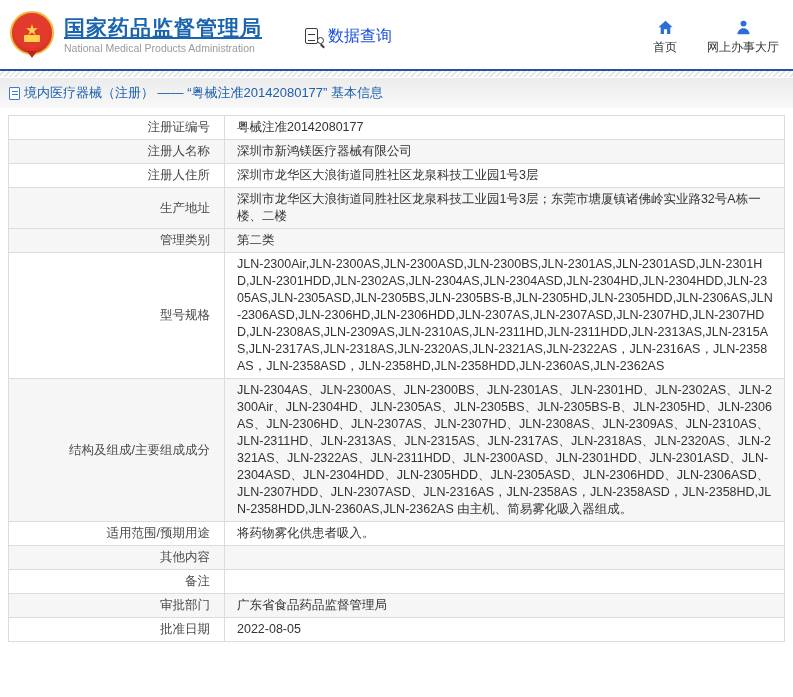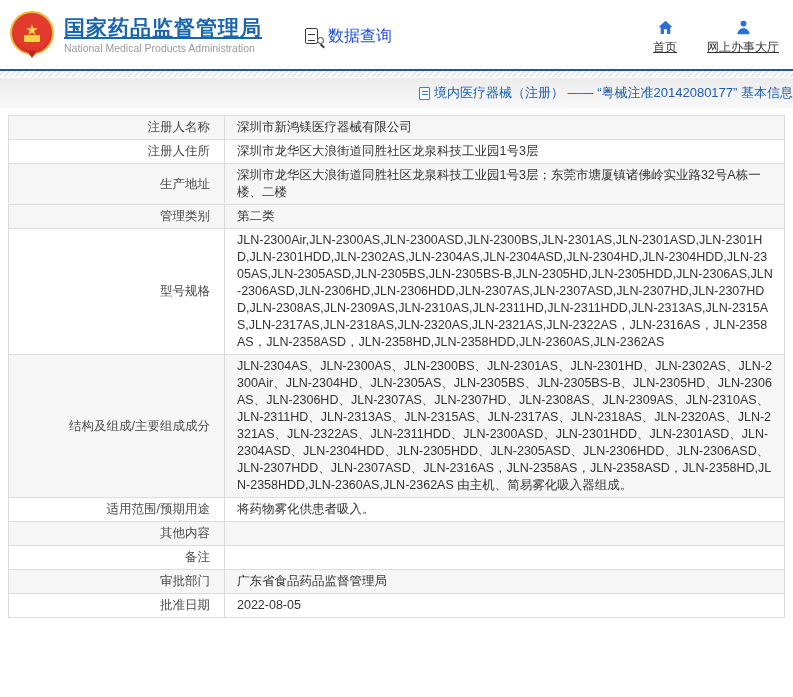--- a/index.html
+++ b/index.html
@@ -21,27 +21,27 @@
   .brand-en { font-size:10.5px; color:#9a9a9a; margin-top:2px; }
   .module { display:flex; align-items:center; margin-left:42px; margin-top:4px; }
   .docsearch-icon { position:relative; width:20px; height:20px; margin-right:4px; flex:0 0 auto; }
   .ds-paper { position:absolute; left:1px; top:1px; width:13px; height:16px; border:1.6px solid #3a3a3a; border-radius:2px;
       background:repeating-linear-gradient(#fff 0 2.6px, #3a3a3a 2.6px 4.2px, #fff 4.2px 6px) content-box; padding:2px; }
   .ds-lens { position:absolute; right:0; bottom:3px; width:7px; height:7px; border:1.6px solid #3a3a3a; border-radius:50%; background:#fff; }
   .ds-handle { position:absolute; right:-1px; bottom:0; width:5px; height:1.8px; background:#3a3a3a; transform:rotate(45deg); }
   .module-label { font-size:16px; color:#1d4ed8; }
   .spacer { flex:1; }
   .top-nav { display:flex; gap:30px; margin-top:6px; }
-  .nav-item { display:flex; flex-direction:column; align-items:center; gap:3px; cursor:pointer;text-decoration:underline; }
+  .nav-item { display:flex; flex-direction:column; align-items:center; gap:3px; cursor:pointer; }
   .nav-label { font-size:12px; color:#333; white-space:nowrap; }
 
   
   .blue-rule { height:2px; background:#24549c; }
   .hatch { height:6px; background:repeating-linear-gradient(135deg,#ffffff 0 2px,#e7e7e9 2px 4px); }
-  .title-strip { height:30px; margin-top:1px; background:linear-gradient(#ececec,#f8f8f8); display:flex; align-items:center; padding-left:9px;justify-content:flex-end; }
+  .title-strip { height:30px; margin-top:1px; background:linear-gradient(#ececec,#f8f8f8); display:flex; align-items:center; padding-left:9px; }
   .doc-icon { width:11px; height:13px; border:1px solid #3a7bd5; border-radius:1px; margin-right:4px; position:relative;
       background:linear-gradient(#fff 0 0) padding-box; flex:0 0 auto; }
   .doc-icon::after { content:""; position:absolute; left:2px; top:3px; width:6px; height:6px;
       background:repeating-linear-gradient(#3a7bd5 0 1px,#fff 1px 3px); }
   .page-title { font-size:13px; color:#1c5fae; }
 
   
   .table-wrap { margin:7px 8px 0 8px; }
   table { width:100%; border-collapse:collapse; table-layout:fixed; }
   th, td { border:1px solid #dcdcdf; font-weight:normal; font-size:12.5px; line-height:17px; vertical-align:middle; }
@@ -95,20 +95,24 @@
 <div class="hatch"></div>
 
 <div class="title-strip">
   <span class="doc-icon"></span>
   <span class="page-title">境内医疗器械（注册） ——  “粤械注准20142080177”  基本信息</span>
 </div>
 
 <div class="table-wrap">
   <table>
     <tbody>
+        <tr>
+    <th><span>注册证编号</span></th>
+    <td><span>粤械注准20142080177</span></td>
+  </tr>
         <tr class="alt">
     <th><span>注册人名称</span></th>
     <td><span>深圳市新鸿镁医疗器械有限公司</span></td>
   </tr>
         <tr>
     <th><span>注册人住所</span></th>
     <td><span>深圳市龙华区大浪街道同胜社区龙泉科技工业园1号3层</span></td>
   </tr>
         <tr class="alt">
     <th><span>生产地址</span></th>

